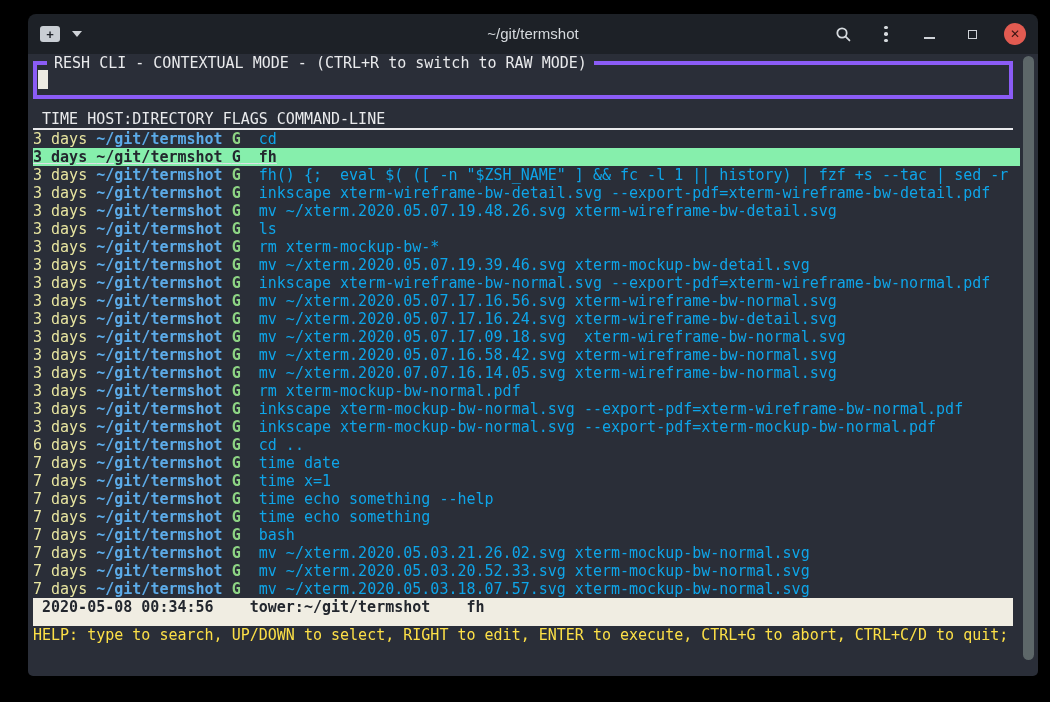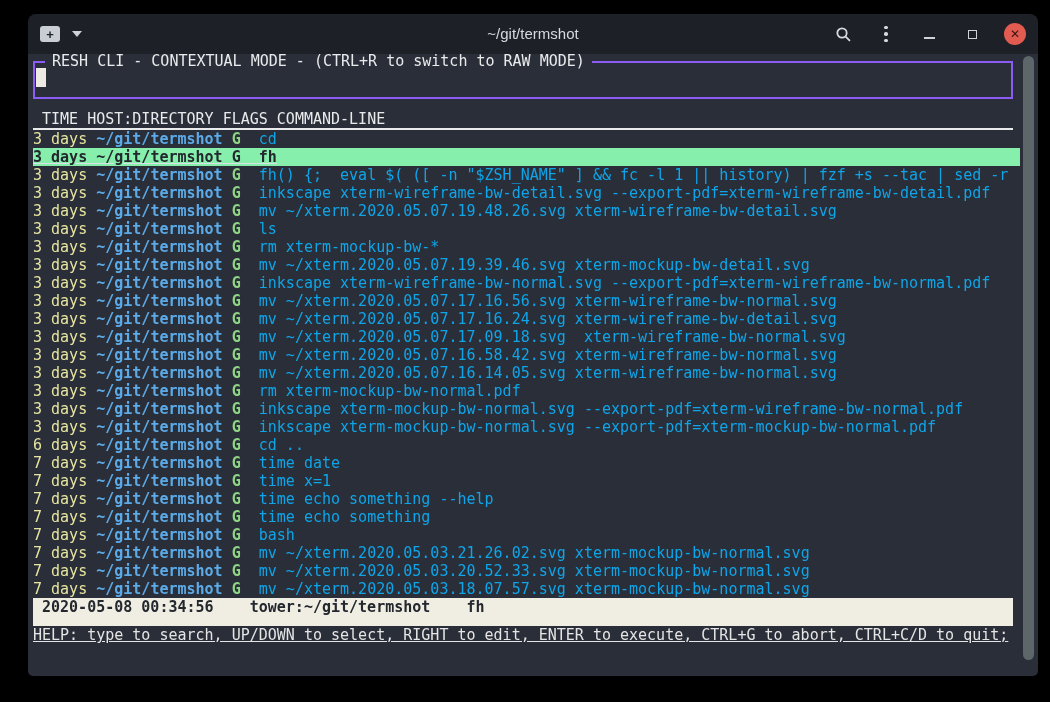--- a/index.html
+++ b/index.html
@@ -30,41 +30,41 @@
   .minbar { width:11px; height:2px; background:#cfd3d8; margin-top:8px; }
   .restore { width:9px; height:9px; border:1.5px solid #cfd3d8; }
   .closebtn { width:22px; height:22px; border-radius:50%; background:#e25b51; border:none;
               color:#3a1513; font:bold 12px/22px "DejaVu Sans", sans-serif; text-align:center; cursor:pointer; }
 
   
   .terminal { position:relative; height:622px; background:#2a2e38;
               font:15px/18px "DejaVu Sans Mono", monospace; color:#dde1e6;
               padding:7px 0 0 5px; overflow:hidden; }
 
-  .resh-box { position:relative; width:980px; height:38px; border:2px solid #8b5cf6;
+  .resh-box { position:relative; width:980px; height:38px; border:4px solid #8b5cf6;
               margin-bottom:11px; }
   .box-title { position:absolute; left:10px; top:-11px; background:#2a2e38;
                padding:0 7px; color:#e9eaec; white-space:pre; }
   .cursor { position:absolute; left:1px; top:5px; width:10px; height:19px; background:#eceae2; }
 
   .header { width:980px; height:20px; border-bottom:2px solid #e9eaec;
             color:#e9eaec; white-space:pre; overflow:hidden; }
 
   .rows { width:987px; }
   .row { height:18px; white-space:pre; overflow:hidden; }
   .row .t { color:#e8e5a0; }
   .row .d { color:#5cabe8; font-weight:bold; }
   .row .f { color:#8ed584; font-weight:bold; }
   .row .c { color:#0ea5e9; }
   .row.selected { background:#86efac; font-weight:bold;text-decoration:underline; }
   .row.selected .t, .row.selected .d, .row.selected .f, .row.selected .c { color:#23272e; }
 
   .statusbar { width:980px; height:28px; background:#f0ede2; color:#23272e;
                font-weight:bold; white-space:pre; padding-left:9px; overflow:hidden; }
-  .helpline { width:987px; height:18px; color:#e5e5e5; white-space:pre; overflow:hidden;text-decoration:underline; }
+  .helpline { width:987px; height:18px; color:#fde047; white-space:pre; overflow:hidden; }
 
   .scrollbar { position:absolute; top:0; right:0; width:18px; height:622px; }
   .thumb { position:absolute; top:2px; right:4px; width:11px; height:604px;
            background:#5d6769; border-radius:6px; }
 </style>
 </head>
 <body>
 
 <div class="stage">
   <div class="window">
@@ -121,21 +121,21 @@
           <div class="row"><span class="t">3 days</span><span> </span><span class="d">~/git/termshot</span><span> </span><span class="f">G</span><span>  </span><span class="c">inkscape xterm-wireframe-bw-detail.svg --export-pdf=xterm-wireframe-bw-detail.pdf</span></div>
           <div class="row"><span class="t">3 days</span><span> </span><span class="d">~/git/termshot</span><span> </span><span class="f">G</span><span>  </span><span class="c">mv ~/xterm.2020.05.07.19.48.26.svg xterm-wireframe-bw-detail.svg</span></div>
           <div class="row"><span class="t">3 days</span><span> </span><span class="d">~/git/termshot</span><span> </span><span class="f">G</span><span>  </span><span class="c">ls</span></div>
           <div class="row"><span class="t">3 days</span><span> </span><span class="d">~/git/termshot</span><span> </span><span class="f">G</span><span>  </span><span class="c">rm xterm-mockup-bw-*</span></div>
           <div class="row"><span class="t">3 days</span><span> </span><span class="d">~/git/termshot</span><span> </span><span class="f">G</span><span>  </span><span class="c">mv ~/xterm.2020.05.07.19.39.46.svg xterm-mockup-bw-detail.svg</span></div>
           <div class="row"><span class="t">3 days</span><span> </span><span class="d">~/git/termshot</span><span> </span><span class="f">G</span><span>  </span><span class="c">inkscape xterm-wireframe-bw-normal.svg --export-pdf=xterm-wireframe-bw-normal.pdf</span></div>
           <div class="row"><span class="t">3 days</span><span> </span><span class="d">~/git/termshot</span><span> </span><span class="f">G</span><span>  </span><span class="c">mv ~/xterm.2020.05.07.17.16.56.svg xterm-wireframe-bw-normal.svg</span></div>
           <div class="row"><span class="t">3 days</span><span> </span><span class="d">~/git/termshot</span><span> </span><span class="f">G</span><span>  </span><span class="c">mv ~/xterm.2020.05.07.17.16.24.svg xterm-wireframe-bw-detail.svg</span></div>
           <div class="row"><span class="t">3 days</span><span> </span><span class="d">~/git/termshot</span><span> </span><span class="f">G</span><span>  </span><span class="c">mv ~/xterm.2020.05.07.17.09.18.svg  xterm-wireframe-bw-normal.svg</span></div>
           <div class="row"><span class="t">3 days</span><span> </span><span class="d">~/git/termshot</span><span> </span><span class="f">G</span><span>  </span><span class="c">mv ~/xterm.2020.05.07.16.58.42.svg xterm-wireframe-bw-normal.svg</span></div>
-          <div class="row"><span class="t">3 days</span><span> </span><span class="d">~/git/termshot</span><span> </span><span class="f">G</span><span>  </span><span class="c">mv ~/xterm.2020.05.07.16.14.05.svg xterm-wireframe-bw-normal.svg</span></div>
+          <div class="row"><span class="t">3 days</span><span> </span><span class="d">~/git/termshot</span><span> </span><span class="f">G</span><span>  </span><span class="c">mv ~/xterm.2020.07.07.16.14.05.svg xterm-wireframe-bw-normal.svg</span></div>
           <div class="row"><span class="t">3 days</span><span> </span><span class="d">~/git/termshot</span><span> </span><span class="f">G</span><span>  </span><span class="c">rm xterm-mockup-bw-normal.pdf</span></div>
           <div class="row"><span class="t">3 days</span><span> </span><span class="d">~/git/termshot</span><span> </span><span class="f">G</span><span>  </span><span class="c">inkscape xterm-mockup-bw-normal.svg --export-pdf=xterm-wireframe-bw-normal.pdf</span></div>
           <div class="row"><span class="t">3 days</span><span> </span><span class="d">~/git/termshot</span><span> </span><span class="f">G</span><span>  </span><span class="c">inkscape xterm-mockup-bw-normal.svg --export-pdf=xterm-mockup-bw-normal.pdf</span></div>
           <div class="row"><span class="t">6 days</span><span> </span><span class="d">~/git/termshot</span><span> </span><span class="f">G</span><span>  </span><span class="c">cd ..</span></div>
           <div class="row"><span class="t">7 days</span><span> </span><span class="d">~/git/termshot</span><span> </span><span class="f">G</span><span>  </span><span class="c">time date</span></div>
           <div class="row"><span class="t">7 days</span><span> </span><span class="d">~/git/termshot</span><span> </span><span class="f">G</span><span>  </span><span class="c">time x=1</span></div>
           <div class="row"><span class="t">7 days</span><span> </span><span class="d">~/git/termshot</span><span> </span><span class="f">G</span><span>  </span><span class="c">time echo something --help</span></div>
           <div class="row"><span class="t">7 days</span><span> </span><span class="d">~/git/termshot</span><span> </span><span class="f">G</span><span>  </span><span class="c">time echo something</span></div>
           <div class="row"><span class="t">7 days</span><span> </span><span class="d">~/git/termshot</span><span> </span><span class="f">G</span><span>  </span><span class="c">bash</span></div>
           <div class="row"><span class="t">7 days</span><span> </span><span class="d">~/git/termshot</span><span> </span><span class="f">G</span><span>  </span><span class="c">mv ~/xterm.2020.05.03.21.26.02.svg xterm-mockup-bw-normal.svg</span></div>

